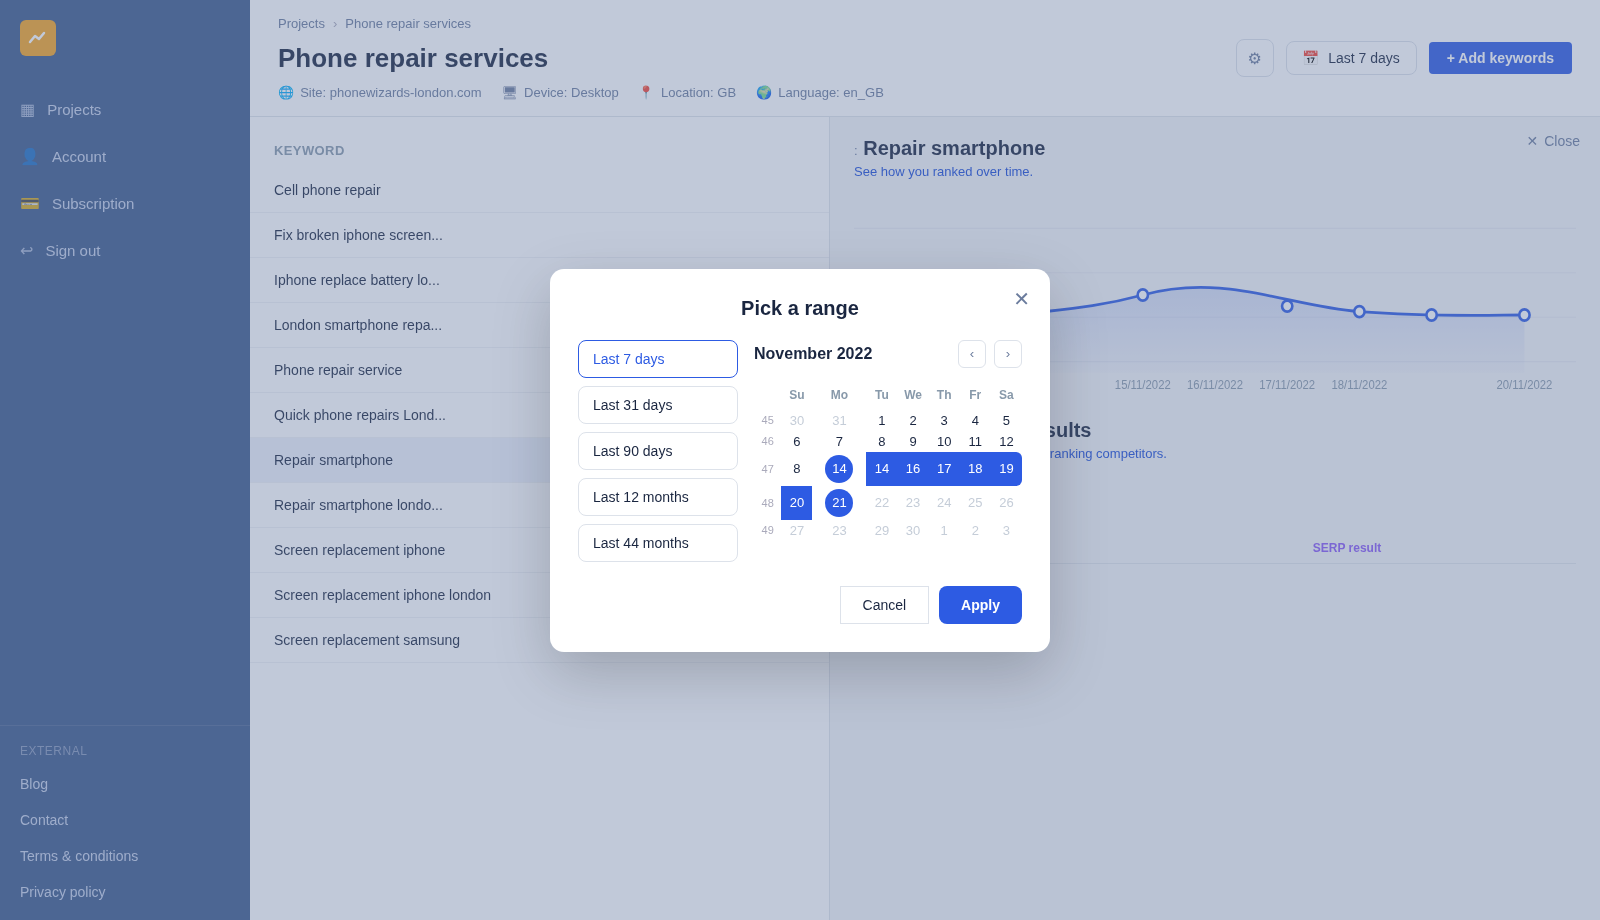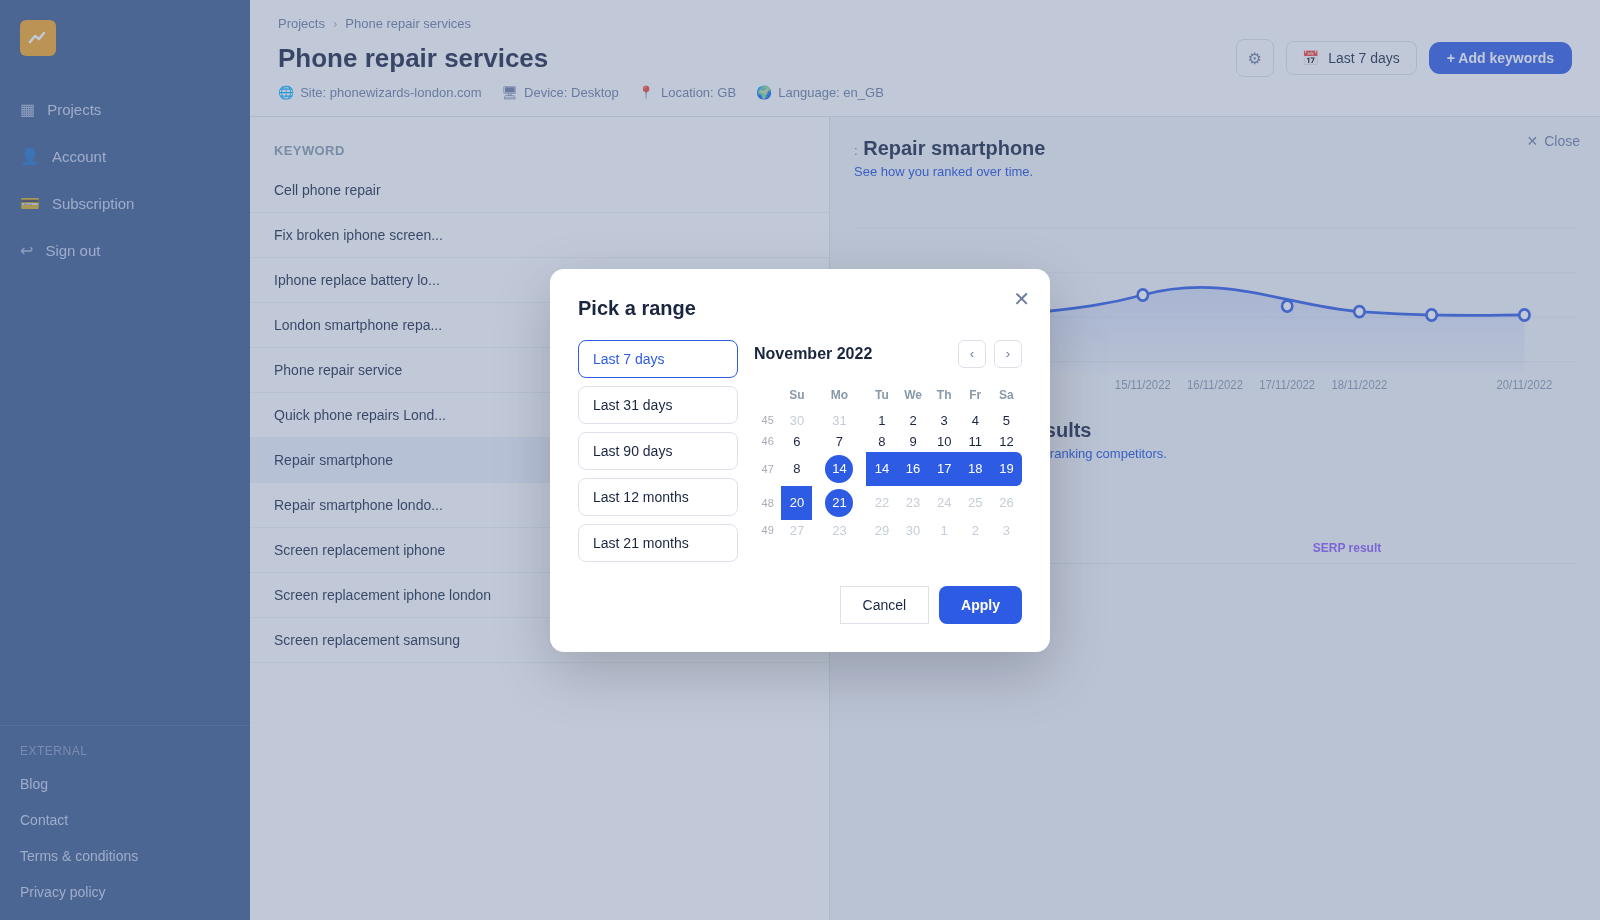--- a/index.html
+++ b/index.html
@@ -122,21 +122,21 @@
       background: white;
       cursor: pointer;
       color: #1a2640;
       font-size: 14px;
     }
     .btn-add {
       display: flex;
       align-items: center;
       gap: 8px;
       padding: 8px 18px;
-      border-radius: 11px;
+      border-radius: 4px;
       background: #2d5be3;
       color: white;
       font-size: 14px;
       font-weight: 600;
       cursor: pointer;
       border: none;
     }
     .meta-row {
       display: flex;
       align-items: center;
@@ -248,20 +248,21 @@
       width: 500px;
       padding: 28px;
       position: relative;
       box-shadow: 0 20px 60px rgba(0,0,0,0.2);
     }
     .modal-title {
       font-size: 20px;
       font-weight: 700;
       color: #1a2640;
       margin-bottom: 20px;
+      text-align: center;
     }
     .modal-close {
       position: absolute;
       top: 20px;
       right: 20px;
       cursor: pointer;
       color: #6b7c9d;
       font-size: 20px;
       line-height: 1;
     }
@@ -598,21 +599,21 @@
     <div class="modal-title">Pick a range</div>
     <div class="modal-close">✕</div>
 
     <div class="modal-body">
 
       <div class="range-options">
         <button class="range-btn active">Last 7 days</button>
         <button class="range-btn">Last 31 days</button>
         <button class="range-btn">Last 90 days</button>
         <button class="range-btn">Last 12 months</button>
-        <button class="range-btn">Last 21 months</button>
+        <button class="range-btn">Last 44 months</button>
       </div>
 
       <div class="calendar">
         <div class="cal-header">
           <span class="cal-title">November 2022</span>
           <div class="cal-nav">
             <button class="cal-nav-btn">‹</button>
             <button class="cal-nav-btn">›</button>
           </div>
         </div>

